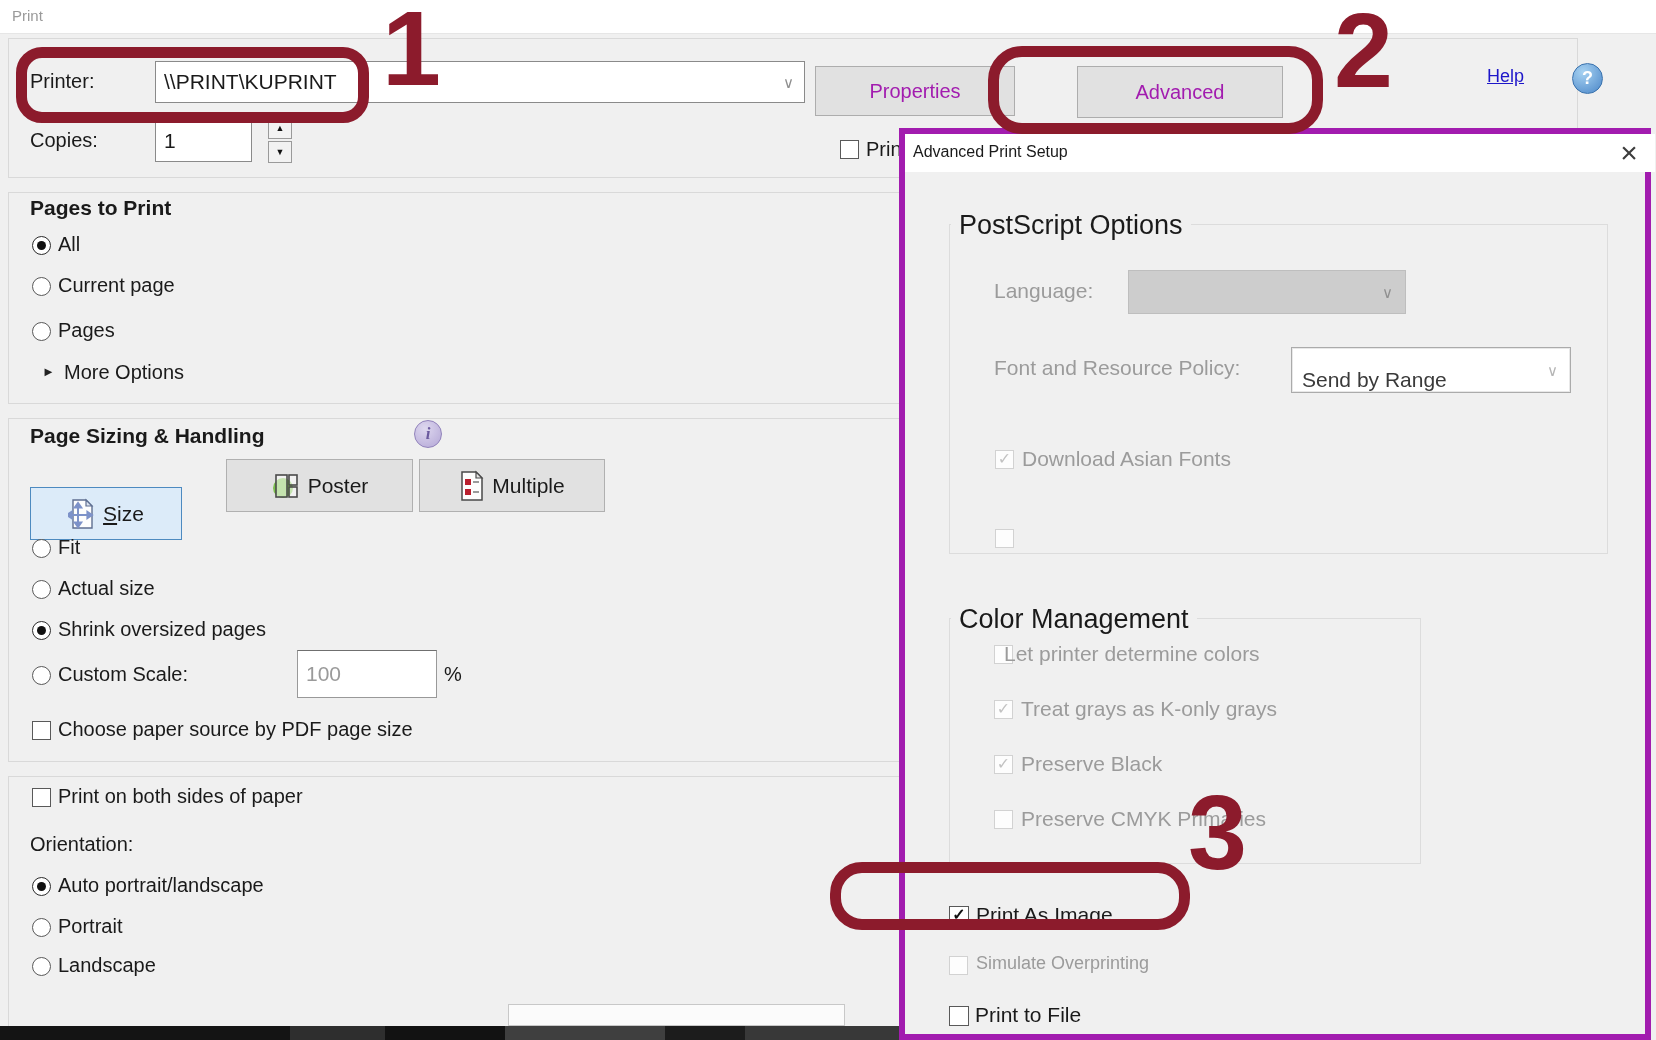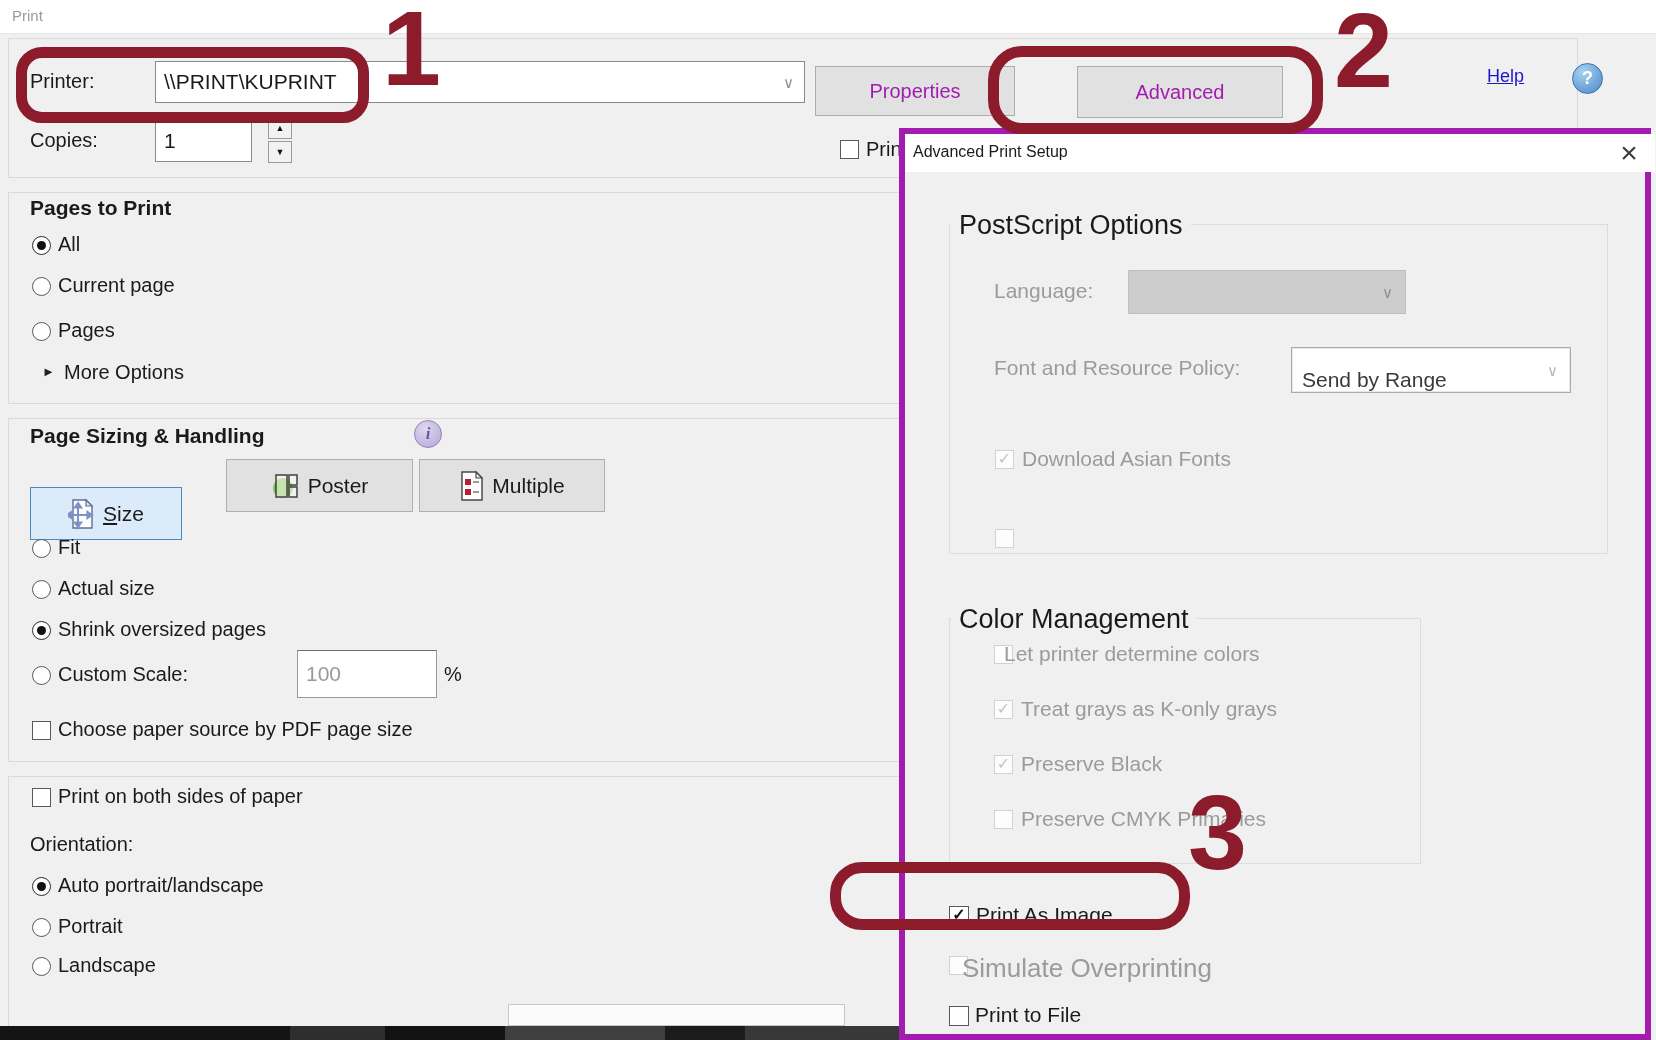--- a/index.html
+++ b/index.html
@@ -227,21 +227,21 @@
 
     <div class="abs cb disb" style="left:89px;top:676px;"></div>
     <div class="abs lbl dis" style="left:116px;top:673px;font-size:21px;">Preserve CMYK Primaries</div>
 
     <div class="abs cb" style="left:44px;top:772px;width:20px;height:20px;">
       <span class="check">✓</span>
     </div>
     <div class="abs lbl" style="left:71px;top:769px;font-size:21px;">Print As Image</div>
 
     <div class="abs cb disb" style="left:44px;top:822px;"></div>
-    <div class="abs lbl dis" style="left:57px;top:819px;font-size:26px;">Simulate Overprinting</div>
+    <div class="abs lbl dis" style="left:71px;top:819px;font-size:18px;">Simulate Overprinting</div>
 
     <div class="abs cb" style="left:44px;top:872px;width:20px;height:20px;"></div>
     <div class="abs lbl" style="left:70px;top:869px;font-size:21px;">Print to File</div>
   </div>
 
   <div class="abs anno" style="left:16px;top:47px;width:353px;height:76px;border-radius:26px;"></div>
   <div class="abs anno-num" style="left:382px;top:6px;">1</div>
 
   <div class="abs anno" style="left:988px;top:46px;width:335px;height:88px;border-radius:34px;"></div>
   <div class="abs anno-num" style="left:1334px;top:8px;">2</div>

